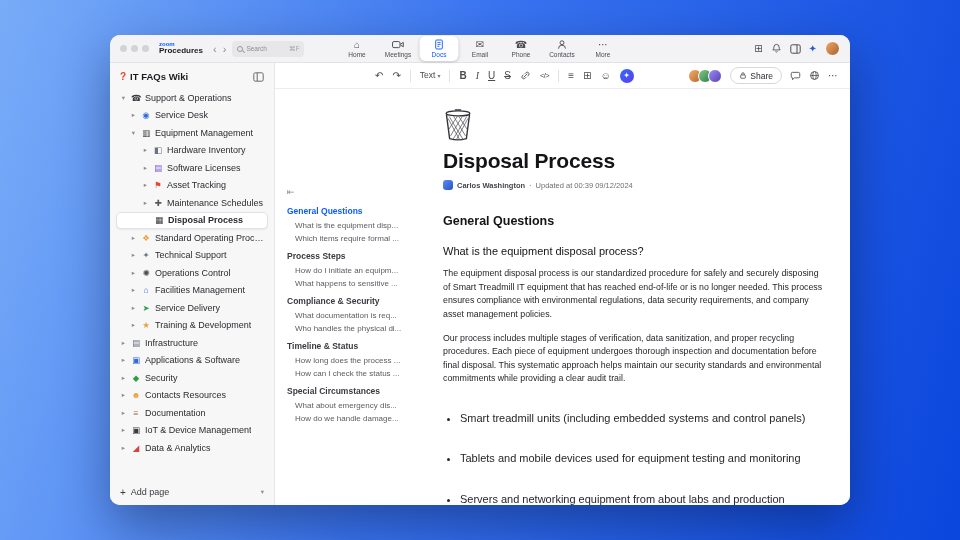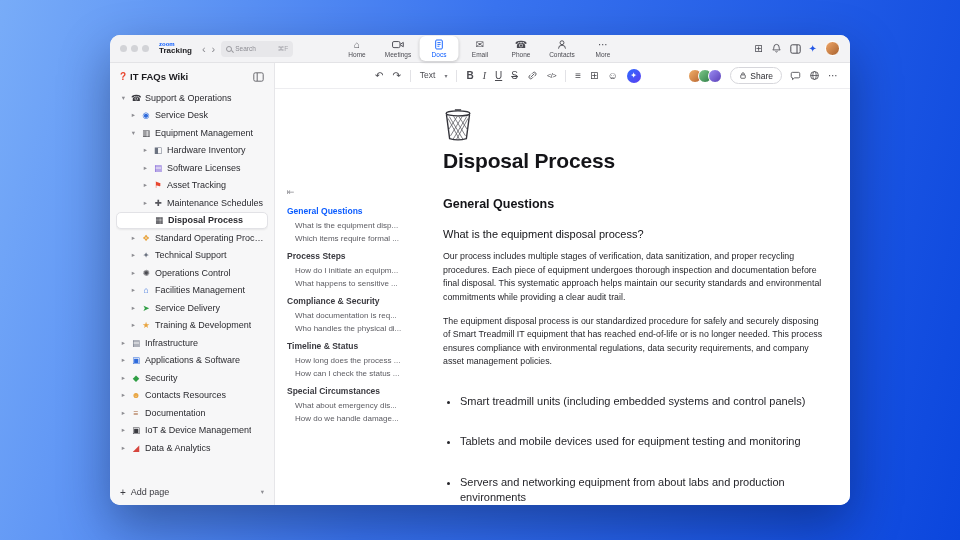--- a/index.html
+++ b/index.html
@@ -59,21 +59,21 @@
   
   .content{flex:1;display:flex;flex-direction:column;background:#fff;min-width:0}
   .doc-toolbar{height:26px;flex:none;border-bottom:1px solid #ededf0;display:flex;align-items:center;gap:9px;
                padding:0 12px 0 100px;color:#4a4a50;font-size:10px}
   .tbtn{cursor:default;display:flex;align-items:center;line-height:1}
   .tbtn.b{font-weight:800}
   .tbtn.i{font-style:italic;font-family:"Liberation Serif",serif}
   .tbtn.u{text-decoration:underline}
   .tbtn.s{text-decoration:line-through}
   .tbtn.code{font-size:7.5px;letter-spacing:-.5px}
-  .text-style{font-size:8.5px;gap:9px}
+  .text-style{font-size:8.5px;gap:2px}
   .text-style .caret{font-size:6px;color:#77777d}
   .vdiv{width:1px;height:12px;background:#e2e2e6}
   .ai{width:14px;height:14px;border-radius:50%;background:linear-gradient(135deg,#2f6bff,#5a3df0);color:#fff;
       display:flex;align-items:center;justify-content:center;font-size:8px}
   .tb-end{margin-left:auto;display:flex;align-items:center;gap:8px}
   .avs{display:flex}
   .av{width:14px;height:14px;border-radius:50%;border:1.5px solid #fff;margin-left:-4px}
   .av:first-child{margin-left:0}
   .av.a1{background:linear-gradient(135deg,#f2b06a,#b8652f)}
   .av.a2{background:linear-gradient(135deg,#7fc98c,#2f7d46)}
@@ -110,21 +110,21 @@
   <div class="window">
 
     <div class="titlebar">
       <div class="traffic">
         <span></span>
         <span></span>
         <span></span>
       </div>
       <div class="brand">
         <span class="z">zoom</span>
-        <span class="w">Tracking</span>
+        <span class="w">Procedures</span>
       </div>
       <div class="navarr">
         <span>‹</span>
         <span>›</span>
       </div>
       <div class="search">
         <span class="mag"></span>
         <span>Search</span>
         <span class="sc">⌘F</span>
       </div>
@@ -414,24 +414,30 @@
                   <line x1="8.5" y1="7.3" x2="18" y2="23"></line>
                     <line x1="12.5" y1="7.3" x2="19.5" y2="18"></line>
                   <line x1="20" y1="9" x2="11" y2="25.5"></line>
                     <line x1="19" y1="7.5" x2="8" y2="25.8"></line>
                   <line x1="15.5" y1="7.3" x2="6" y2="23"></line>
                     <line x1="11.5" y1="7.3" x2="4.5" y2="18"></line>
                 </g>
               </svg>
             </div>
             <h1>Disposal Process</h1>
+            <div class="byline">
+              <span class="b-avatar"></span>
+              <span class="b-name">Carlos Washington</span>
+              <span>·</span>
+              <span>Updated at 00:39 09/12/2024</span>
+            </div>
             <h2>General Questions</h2>
             <h3>What is the equipment disposal process?</h3>
+            <p>The equipment disposal process is our standardized procedure for safely and securely disposing of Smart Treadmill IT equipment that has reached end-of-life or is no longer needed. This process ensures compliance with environmental regulations, data security requirements, and company asset management policies.</p>
             <p>Our process includes multiple stages of verification, data sanitization, and proper recycling procedures. Each piece of equipment undergoes thorough inspection and documentation before final disposal. This systematic approach helps maintain our security standards and environmental commitments while providing a clear audit trail.</p>
-            <p>The equipment disposal process is our standardized procedure for safely and securely disposing of Smart Treadmill IT equipment that has reached end-of-life or is no longer needed. This process ensures compliance with environmental regulations, data security requirements, and company asset management policies.</p>
             <ul>
               <li>Smart treadmill units (including embedded systems and control panels)</li>
               <li>Tablets and mobile devices used for equipment testing and monitoring</li>
               <li>Servers and networking equipment from about labs and production environments</li>
 
             </ul>
           </div>
         </div>
       </section>
     </div>

